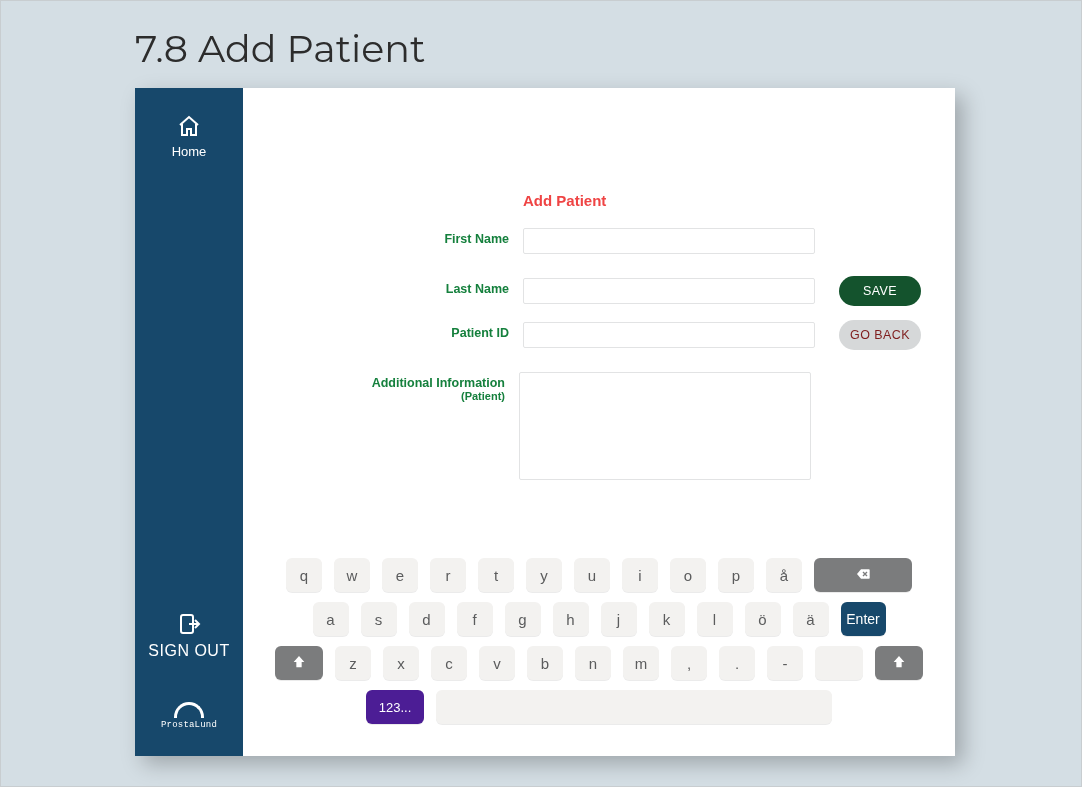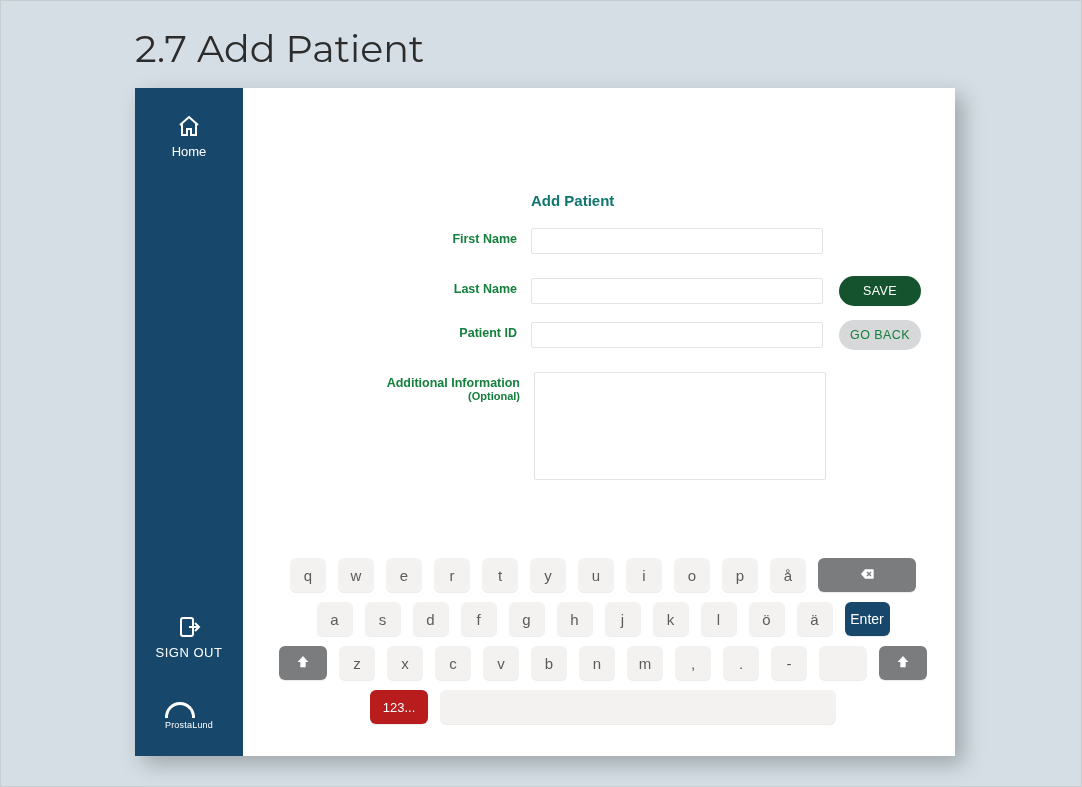--- a/index.html
+++ b/index.html
@@ -15,47 +15,46 @@
   }
 
   .app {
     width: 820px;
     height: 668px;
     margin-left: 134px;
     background: #ffffff;
     display: flex;
     box-shadow: 8px 8px 20px rgba(0,0,0,0.25);
     position: relative;
-    gap: 8px;
   }
 
   .sidebar {
     width: 108px;
     background: #17486b;
     display: flex;
     flex-direction: column;
     align-items: center;
     padding-top: 26px;
     color: #fff;
   }
   .sb-top { display: flex; flex-direction: column; align-items: center; }
   .sb-icon { width: 24px; height: 24px; }
   .sb-label { margin-top: 6px; font-size: 13px; }
   .sb-bottom { margin-top: auto; display: flex; flex-direction: column; align-items: center; padding-bottom: 26px; }
   .signout { display: flex; flex-direction: column; align-items: center; margin-bottom: 42px; cursor: pointer; }
-  .signout .sb-label { font-size: 13px; letter-spacing: 0.5px; }
-  .logo { display: flex; flex-direction: column; align-items: flex-start; font-size: 10px; }
+  .signout .sb-label { font-size: 16px; letter-spacing: 0.5px; }
+  .logo { display: flex; flex-direction: column; align-items: center; font-size: 10px; font-family: Liberation Mono, monospace; }
   .logo-arc { width: 30px; height: 16px; border: 3px solid #fff; border-bottom: none; border-top-left-radius: 30px; border-top-right-radius: 30px; margin-bottom: 2px; }
   .logo-txt { font-size: 9px; letter-spacing: 0.2px; }
 
   .main { flex: 1; position: relative; }
 
   .form-title {
     position: absolute; left: 280px; top: 104px;
-    font-size: 15px; font-weight: 600; color: #0f766e;
+    font-size: 15px; font-weight: 600; color: #ef4444;
   }
 
   .form-row { position: absolute; display: flex; align-items: flex-start; }
   .form-row label {
     width: 160px; text-align: right; font-size: 12.5px; font-weight: 600; color: #15803d;
     padding-right: 14px; padding-top: 4px;
   }
   .form-row .opt { display: block; font-weight: 600; font-size: 11px; }
   .form-row input[type=text] {
     width: 292px; height: 26px;
@@ -64,54 +63,54 @@
   }
   .form-row textarea {
     width: 292px; height: 108px;
     border: 1px solid #e2e3e4; border-radius: 2px;
     padding: 6px 8px; font-size: 13px; resize: none;
   }
 
   .r1 { left:120px; top:140px; }
   .r2 { left:120px; top:190px; }
   .r3 { left:120px; top:234px; }
-  .r4 { left:123px; top:284px; }
+  .r4 { left:116px; top:284px; }
 
   .btn {
     position: absolute; width: 82px; height: 30px; border-radius: 15px;
     display: flex; align-items: center; justify-content: center;
     font-size: 12.5px; letter-spacing: 0.4px; cursor: pointer;
   }
   .btn-save   { right: 34px; top: 188px; background: #14532d; color: #fff; }
-  .btn-goback { right: 34px; top: 232px; background: #d6d8d9; color: #15803d; }
+  .btn-goback { right: 34px; top: 232px; background: #d6d8d9; color: #7f1d1d; }
 
   
   .kb { position: absolute; left: 0; right: 0; bottom: 22px; padding: 0 18px; }
   .krow { display: flex; justify-content: center; gap: 12px; margin-bottom: 10px; }
   .key {
     width: 36px; height: 34px; border-radius: 6px;
     background: #f3f2f0; color: #5b5c5d;
     display: flex; align-items: center; justify-content: center;
     font-size: 15px; box-shadow: 0 1px 0 rgba(0,0,0,0.08);
     cursor: pointer;
   }
   .key-wide   { width: 98px; }
   .key-enter  { width: 45px; background: #17486b; color: #fff; font-size: 14px; }
   .key-dark   { background: #7b7c7d; color: #fff; }
   .key-shift  { width: 48px; }
   .key-space  { width: 396px; }
-  .key-123    { width: 58px; background: #b91c1c; color:#fff; font-size: 13px; }
+  .key-123    { width: 58px; background: #4c1d95; color:#fff; font-size: 13px; }
   .krow.centered { padding-left: 0; }
 
   .shift-icon svg, .bksp-icon svg { width:16px; height:16px; }
 </style>
 </head>
 <body>
 
-<div class="page-title">2.7 Add Patient</div>
+<div class="page-title">7.8 Add Patient</div>
 
 <div class="app">
 
   <div class="sidebar">
     <div class="sb-top">
       <span class="sb-icon">
         <svg viewBox="0 0 24 24" fill="none" stroke="#fff" stroke-width="2">
             <path d="M3 11 L12 3 L21 11"></path>
             <path d="M5 10 V21 H10 V15 H14 V21 H19 V10"></path>
           </svg>
@@ -148,21 +147,21 @@
       <label>Patient ID</label>
       <input type="text" value="" style="">
     </div>
     <div class="form-row r2">
       <label>Last Name</label>
       <input type="text" value="" style="">
     </div>
     <div class="form-row r4">
       <label>
         <span>Additional Information</span>
-        <span class="opt">(Optional)</span>
+        <span class="opt">(Patient)</span>
       </label>
       <textarea value="" style=""></textarea>
     </div>
 
     <div class="btn btn-save">SAVE</div>
     <div class="btn btn-goback">GO BACK</div>
 
     <div class="kb">
       <div class="krow" id="krow1">
           <div class="key">q</div>

